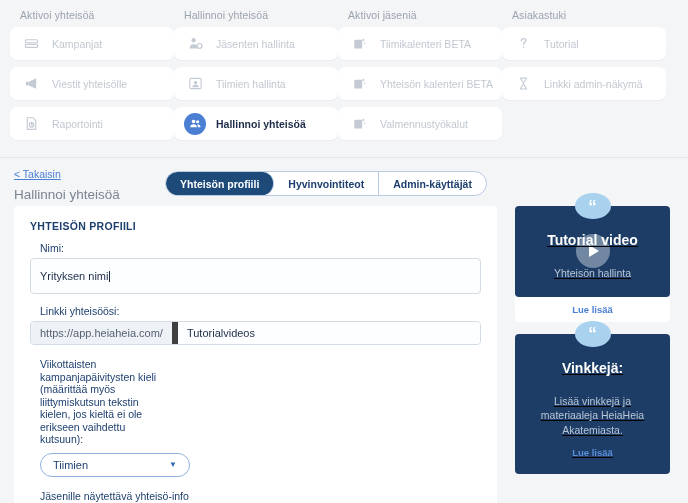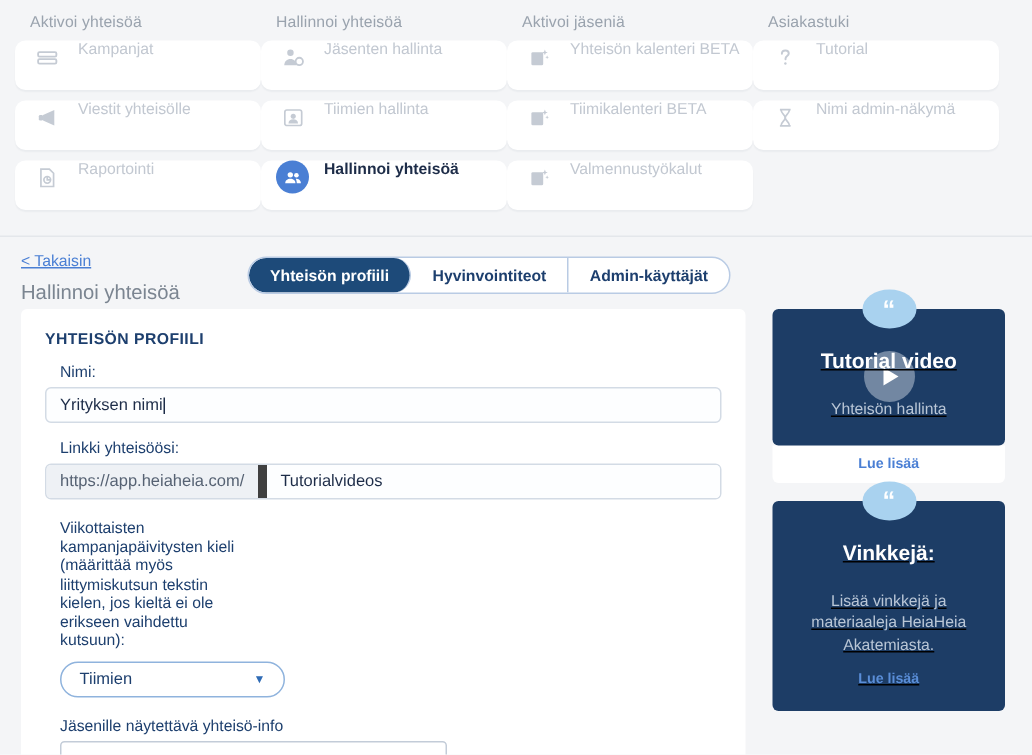--- a/index.html
+++ b/index.html
@@ -21,21 +21,21 @@
   .nav-col:not(:last-child) { margin-right: 0; }
   .col-head {
     font-size: 10.5px;
     color: #9aa3ae;
     padding: 3px 0 6px 10px;
     letter-spacing: .1px;
     white-space: nowrap;
   }
   .nav-item {
     display: flex;
-    align-items: flex-start;
+    align-items: center;
     background: #ffffff;
     border-radius: 7px;
     height: 33px;
     margin-bottom: 7px;
     padding-left: 10px;
     box-shadow: 0 1px 1px rgba(30,40,70,.045);
   }
   .nav-item .ico {
     width: 22px; height: 22px;
     display: flex; align-items: center; justify-content: center;
@@ -120,21 +120,21 @@
   }
   .field-label {
     font-size: 10.5px;
     font-weight: normal;
     color: #1d3f6e;
     margin: 0 0 4px 10px;
   }
   .field-label.multi { line-height: 12.5px; width: 125px; margin-bottom: 7px; }
   .txt-input {
     width: 100%;
-    height: 24px;
+    height: 36px;
     border: 1px solid #d3dbe5;
     border-radius: 4px;
     background: #fdfeff;
     font-size: 11px;
     color: #1d2c48;
     padding: 0 9px;
     display: flex; align-items: center;
     margin-bottom: 11px;
     font-family: "Liberation Sans", sans-serif;
   }
@@ -349,32 +349,32 @@
     <div class="col-head">Aktivoi jäseniä</div>
 
     <div class="nav-item">
       <span class="ico">
         <svg width="15" height="15" viewBox="0 0 16 16" fill="currentColor">
           <rect x="2.4" y="4" width="8.4" height="9.4" rx="1"></rect>
           <path d="M12 2.2 l.55 1.5 1.5.55 -1.5.55 -.55 1.5 -.55-1.5 -1.5-.55 1.5-.55 z"></path>
           <path d="M13.6 6.4 l.35.95 .95.35 -.95.35 -.35.95 -.35-.95 -.95-.35 .95-.35 z"></path>
         </svg>
       </span>
-      <span class="lbl">Yhteisön kalenteri BETA</span>
+      <span class="lbl">Tiimikalenteri BETA</span>
     </div>
 
     <div class="nav-item">
       <span class="ico">
         <svg width="15" height="15" viewBox="0 0 16 16" fill="currentColor">
           <rect x="2.4" y="4" width="8.4" height="9.4" rx="1"></rect>
           <path d="M12 2.2 l.55 1.5 1.5.55 -1.5.55 -.55 1.5 -.55-1.5 -1.5-.55 1.5-.55 z"></path>
           <path d="M13.6 6.4 l.35.95 .95.35 -.95.35 -.35.95 -.35-.95 -.95-.35 .95-.35 z"></path>
         </svg>
       </span>
-      <span class="lbl">Tiimikalenteri BETA</span>
+      <span class="lbl">Yhteisön kalenteri BETA</span>
     </div>
 
     <div class="nav-item">
       <span class="ico">
         <svg width="15" height="15" viewBox="0 0 16 16" fill="currentColor">
           <rect x="2.4" y="4" width="8.4" height="9.4" rx="1"></rect>
           <path d="M12 2.2 l.55 1.5 1.5.55 -1.5.55 -.55 1.5 -.55-1.5 -1.5-.55 1.5-.55 z"></path>
           <path d="M13.6 6.4 l.35.95 .95.35 -.95.35 -.35.95 -.35-.95 -.95-.35 .95-.35 z"></path>
         </svg>
       </span>
@@ -396,21 +396,21 @@
     </div>
 
     <div class="nav-item">
       <span class="ico">
         <svg width="15" height="15" viewBox="0 0 16 16" fill="none" stroke="currentColor" stroke-width="1.2">
           <path d="M4.2 2.2 h7.6 M4.2 13.8 h7.6"></path>
           <path d="M5 2.2 c0 3 3 3.6 3 5.8 c0 2.2-3 2.8-3 5.8"></path>
           <path d="M11 2.2 c0 3-3 3.6-3 5.8 c0 2.2 3 2.8 3 5.8"></path>
         </svg>
       </span>
-      <span class="lbl">Nimi admin-näkymä</span>
+      <span class="lbl">Linkki admin-näkymä</span>
     </div>
   </div>
 
 </div>
 
 <div id="divider"></div>
 
 <div id="headrow">
   <a id="back-link" href="#">&lt; Takaisin</a>
   <div id="page-title">Hallinnoi yhteisöä</div>

